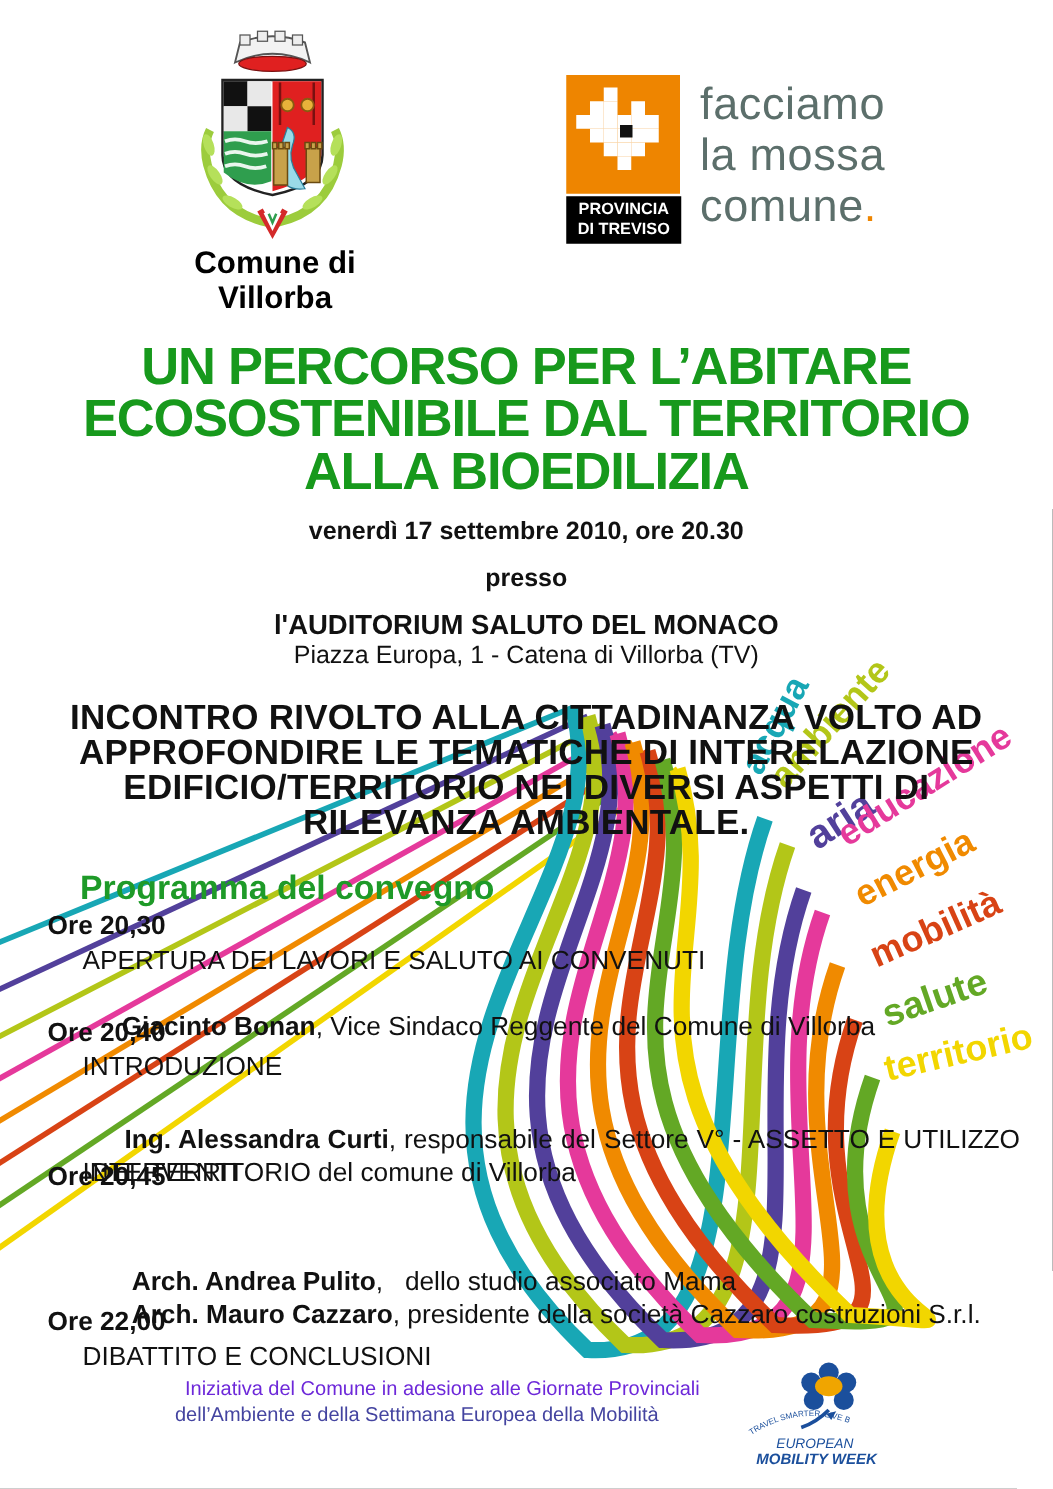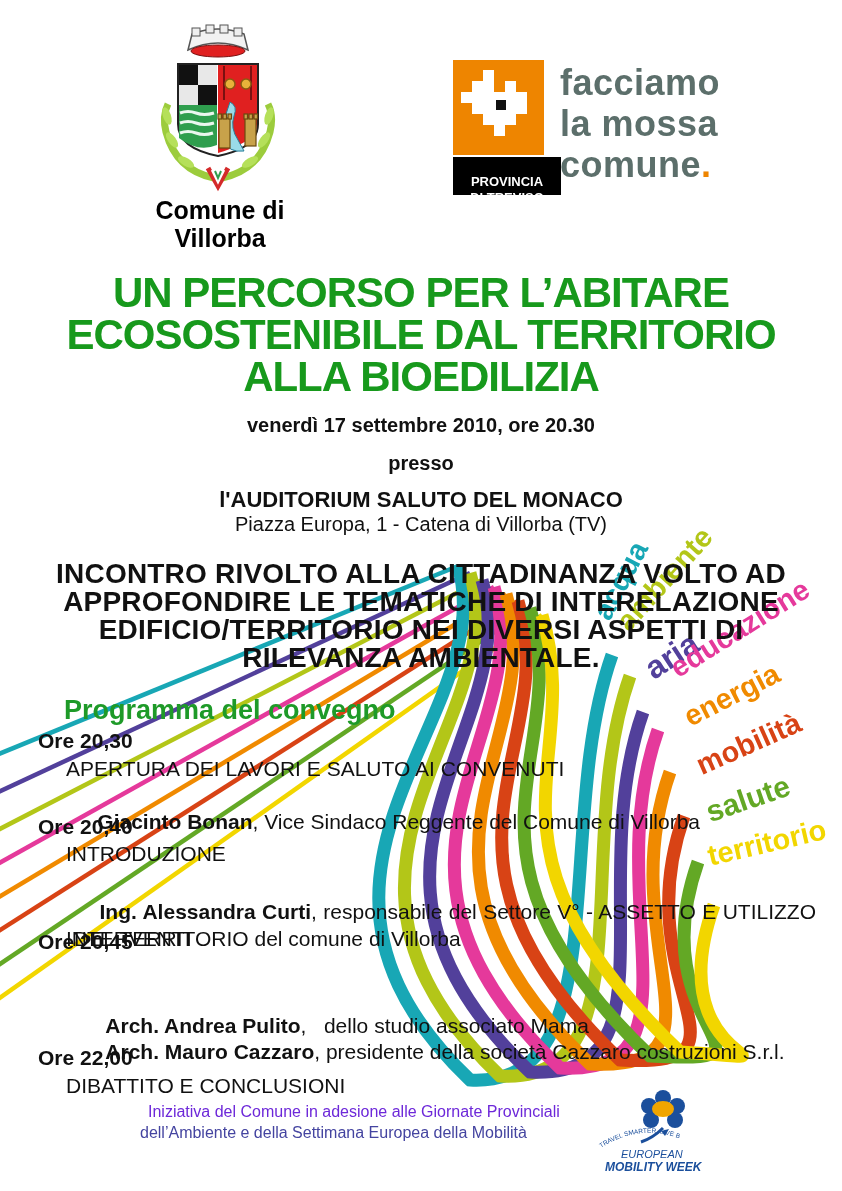--- a/index.html
+++ b/index.html
@@ -8,23 +8,23 @@
     background:#ffffff;overflow:hidden;
     font-family:"Liberation Sans","DejaVu Sans",sans-serif;color:#111;
   }
   .abs{position:absolute;}
   .z2{z-index:2;}
   .center{width:842px;text-align:center;left:0;}
   
   .comune-label{left:120px;top:196px;width:200px;text-align:center;
     font-size:25px;font-weight:bold;line-height:28px;color:#000;}
   .prov-square{left:453px;top:60px;width:91px;height:95px;}
-  .prov-bar{left:453px;top:157px;width:108px;height:38px;background:#000;color:#fff;
-    font-size:13px;font-weight:bold;text-align:center;line-height:16px;padding-top:17px;box-sizing:border-box;}
-  .tagline{left:560px;top:62px;font-size:36px;font-weight:bold;line-height:41px;letter-spacing:.5px;}
+  .prov-bar{left:453px;top:157px;width:92px;height:38px;background:#000;color:#fff;
+    font-size:13px;font-weight:bold;text-align:center;line-height:16px;padding-top:2px;box-sizing:border-box;}
+  .tagline{left:560px;top:62px;font-size:36px;font-weight:normal;line-height:41px;letter-spacing:.5px;}
   
   .title{top:272px;font-size:42px;font-weight:bold;line-height:42px;letter-spacing:-1px;text-align:center;}
   .date-line{top:414px;font-size:20px;font-weight:bold;}
   .presso{top:452px;font-size:20px;font-weight:bold;}
   .venue{top:487px;font-size:22px;font-weight:bold;}
   .address{top:513px;font-size:20px;}
   .intro{top:560px;font-size:28px;font-weight:bold;line-height:28px;letter-spacing:.2px;}
   
   .prog-heading{left:64px;top:695px;font-size:27px;font-weight:bold;}
   .time{left:38px;font-size:21px;font-weight:bold;}

